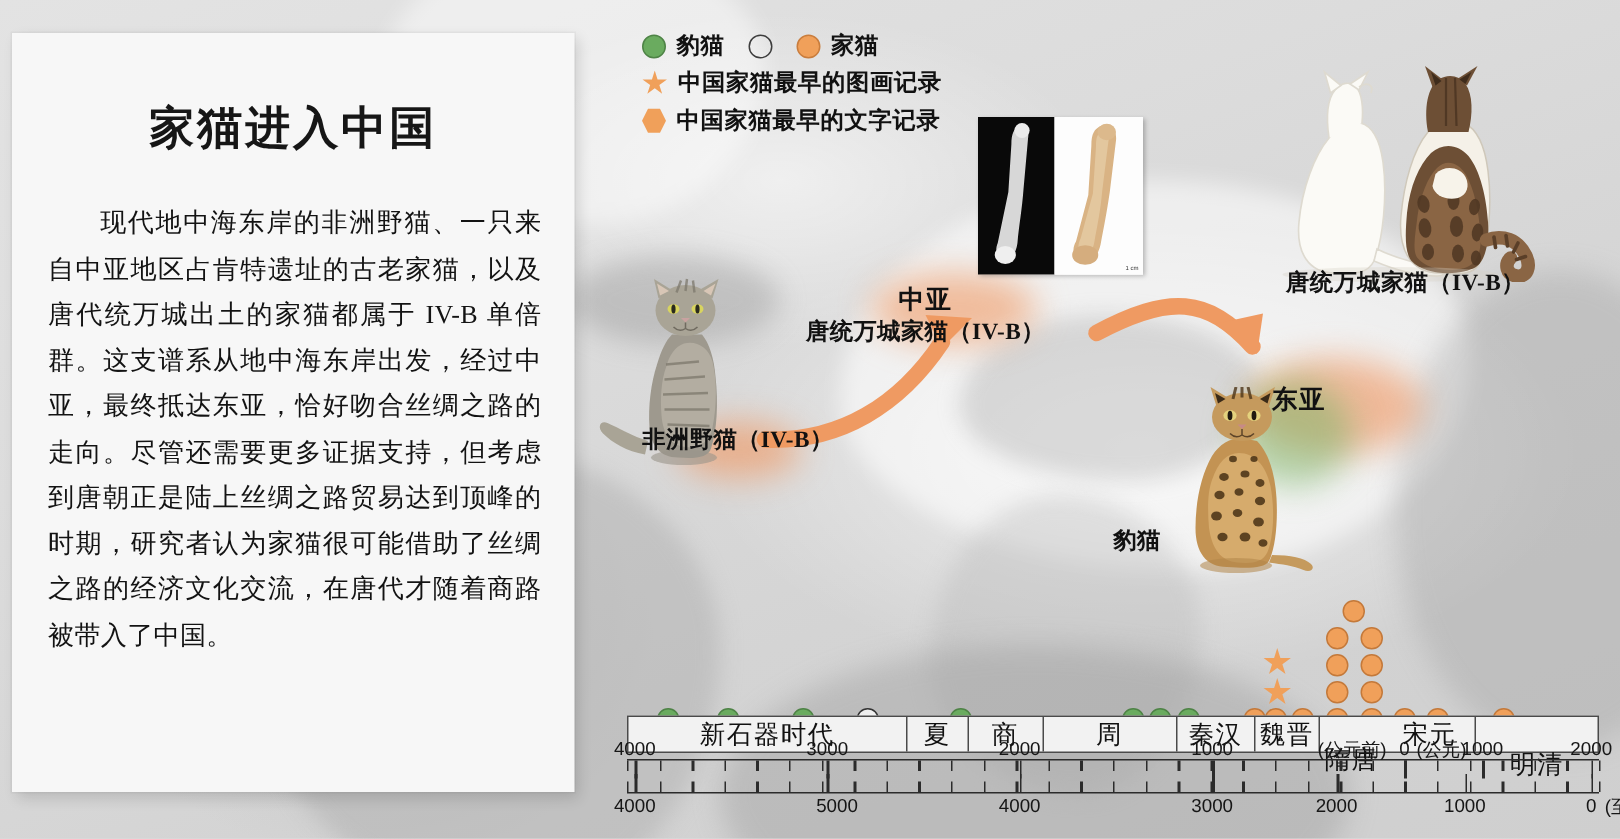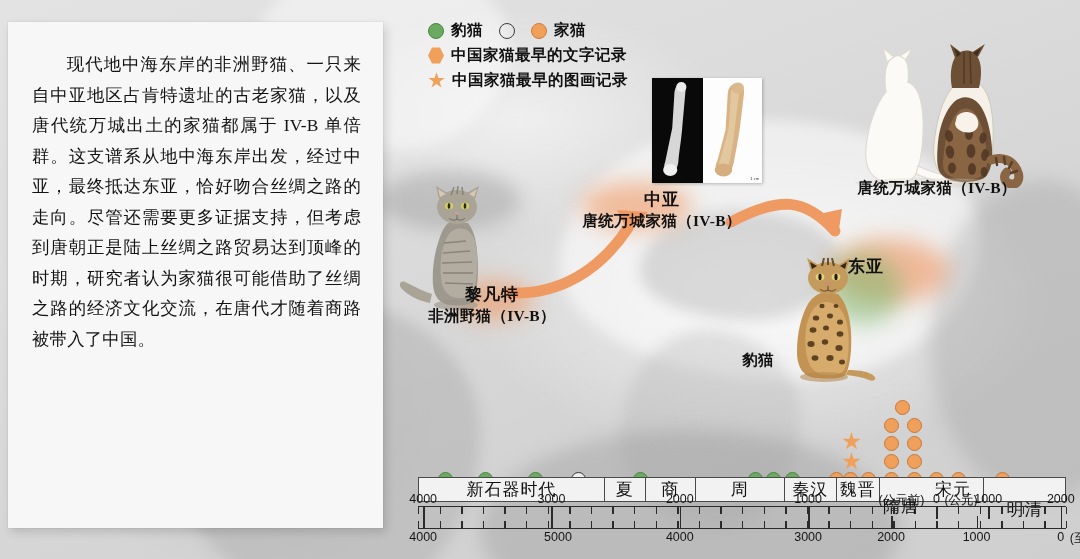--- a/index.html
+++ b/index.html
@@ -107,47 +107,48 @@
   <div class="landmass" style="left:250px;top:-40px;width:260px;height:190px;background:rgba(255,255,255,.45);"></div>
   <div class="landmass" style="left:180px;top:300px;width:300px;height:300px;background:rgba(170,170,170,.45);"></div>
   <div class="landmass" style="left:560px;top:120px;width:420px;height:260px;background:rgba(255,255,255,.55);"></div>
   <div class="landmass" style="left:620px;top:330px;width:180px;height:200px;background:rgba(180,180,180,.35);"></div>
   <div class="landmass" style="left:640px;top:210px;width:200px;height:110px;background:rgba(150,150,150,.30);"></div>
   <div class="sea" style="left:480px;top:430px;width:420px;height:200px;background:rgba(145,145,145,.35);"></div>
   <div class="sea" style="left:930px;top:180px;width:220px;height:320px;background:rgba(150,150,150,.30);"></div>
   <div class="sea" style="left:380px;top:170px;width:140px;height:60px;background:rgba(135,135,135,.35);"></div>
 
   <div id="text-panel">
+    <div id="panel-title">家猫进入中国</div>
     <div id="panel-body">现代地中海东岸的非洲野猫、一只来自中亚地区占肯特遗址的古老家猫，以及唐代统万城出土的家猫都属于 IV-B 单倍群。这支谱系从地中海东岸出发，经过中亚，最终抵达东亚，恰好吻合丝绸之路的走向。尽管还需要更多证据支持，但考虑到唐朝正是陆上丝绸之路贸易达到顶峰的时期，研究者认为家猫很可能借助了丝绸之路的经济文化交流，在唐代才随着商路被带入了中国。</div>
   </div>
 
   <div id="legend">
     <div class="legend-row">
       <div class="legend-item">
         <span class="dot green"></span>
         <span class="lbl">豹猫</span>
       </div>
       <div class="legend-item">
         <span class="dot hollow"></span>
       </div>
       <div class="legend-item">
         <span class="dot orange"></span>
         <span class="lbl">家猫</span>
       </div>
     </div>
     <div class="legend-row">
       <div class="legend-item">
-        <span class="hex-ico"></span>
-        <span class="lbl">中国家猫最早的文字记录</span>
+        <span class="star-ico"></span>
+        <span class="lbl">中国家猫最早的图画记录</span>
       </div>
     </div>
     <div class="legend-row">
       <div class="legend-item">
-        <span class="star-ico"></span>
-        <span class="lbl">中国家猫最早的图画记录</span>
+        <span class="hex-ico"></span>
+        <span class="lbl">中国家猫最早的文字记录</span>
       </div>
     </div>
   </div>
 
   <div class="blob" style="left:452px;top:281px;width:82px;height:38px;background:rgba(240,150,95,.62);"></div>
   <div class="blob" style="left:581px;top:182px;width:110px;height:48px;background:rgba(240,150,95,.58);"></div>
   <div class="blob" style="left:831px;top:239px;width:118px;height:64px;background:rgba(238,148,95,.60);"></div>
   <div class="blob" style="left:824px;top:253px;width:78px;height:72px;background:rgba(122,180,104,.52);"></div>
 
   <svg id="arrows" viewBox="0 0 1080 559">
@@ -291,25 +292,24 @@
         <path d="M154,120 L155,127"></path>
           <path d="M162,119 L163,126"></path>
         <path d="M170,124 L167,130"></path>
           <path d="M175,133 L169,135"></path>
       </g>
       <ellipse cx="85" cy="145" rx="72" ry="5" fill="#d7d2c6" opacity=".35"></ellipse>
     </g>
   </svg>
 
   <div class="map-label" style="left:412px;top:283px;width:160px;">
-    <div class="big">黎凡特</div>
     <div class="sub">非洲野猫（IV-B）</div>
   </div>
 
-  <div class="map-label" style="left:547px;top:188px;width:230px;">
+  <div class="map-label" style="left:502px;top:188px;width:230px;">
     <div class="big">中亚</div>
     <div class="sub">唐统万城家猫（IV-B）</div>
   </div>
 
   <div class="map-label" style="left:830px;top:255px;width:72px;">
     <div class="big">东亚</div>
   </div>
 
   <div class="map-label" style="left:830px;top:178px;width:214px;">
     <div class="sub">唐统万城家猫（IV-B）</div>

